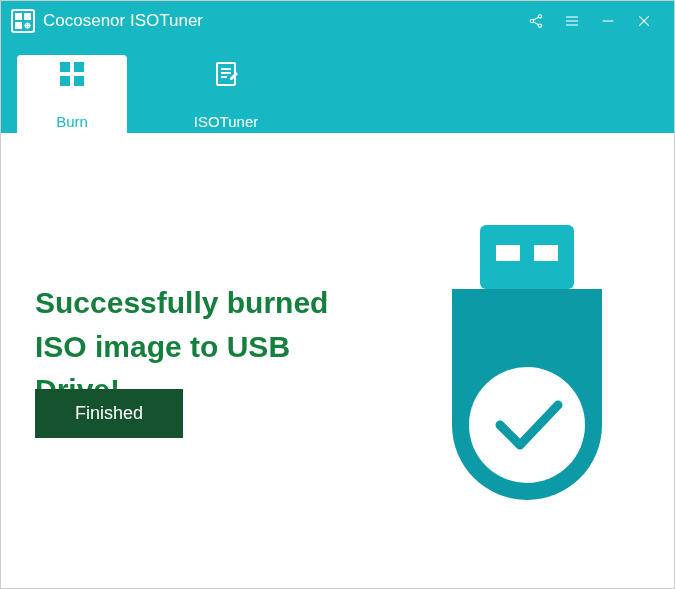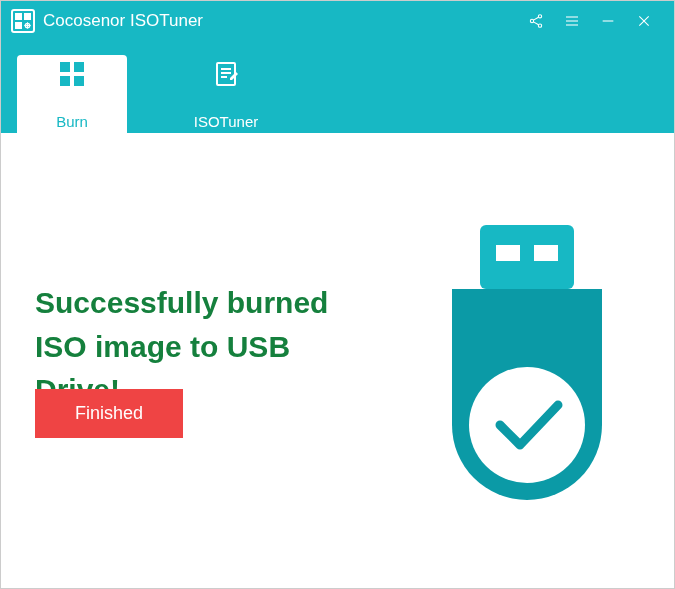--- a/index.html
+++ b/index.html
@@ -67,21 +67,21 @@
       max-width: 340px;
       font-size: 30px;
       font-weight: 700;
       color: #15803d;
       line-height: 1.45;
     }
     .finished-btn {
       position: absolute;
       left: 34px;
       top: 256px;
-      background: #ef4444;
+      background: #14532d;
       color: white;
       border: none;
       padding: 14px 40px;
       font-size: 18px;
       cursor: pointer;
     }
     .usb-illustration {
       position: absolute;
       right: 42px;
       top: 92px;

